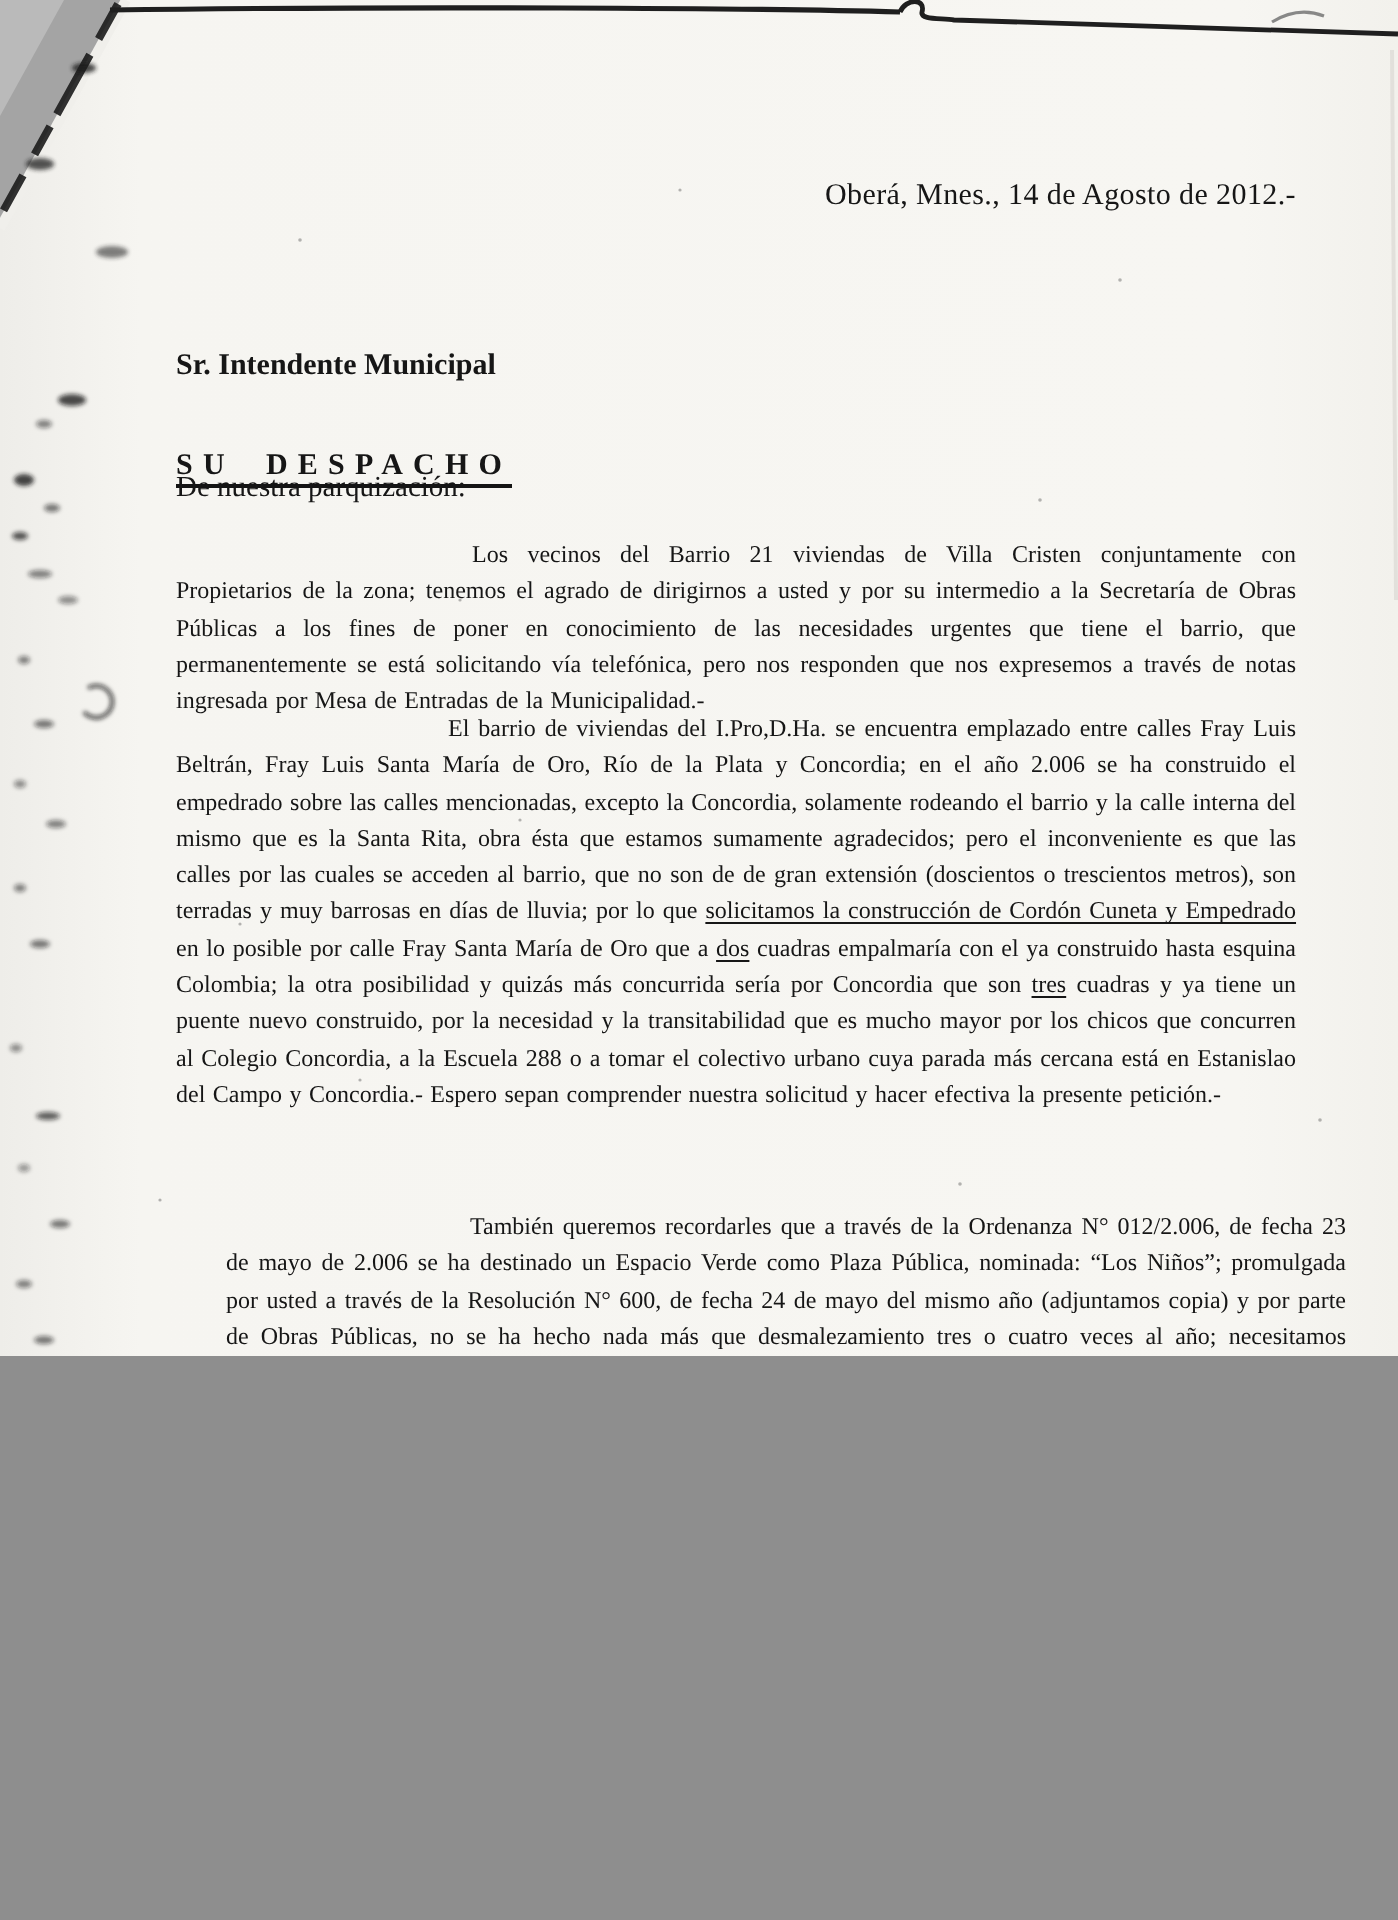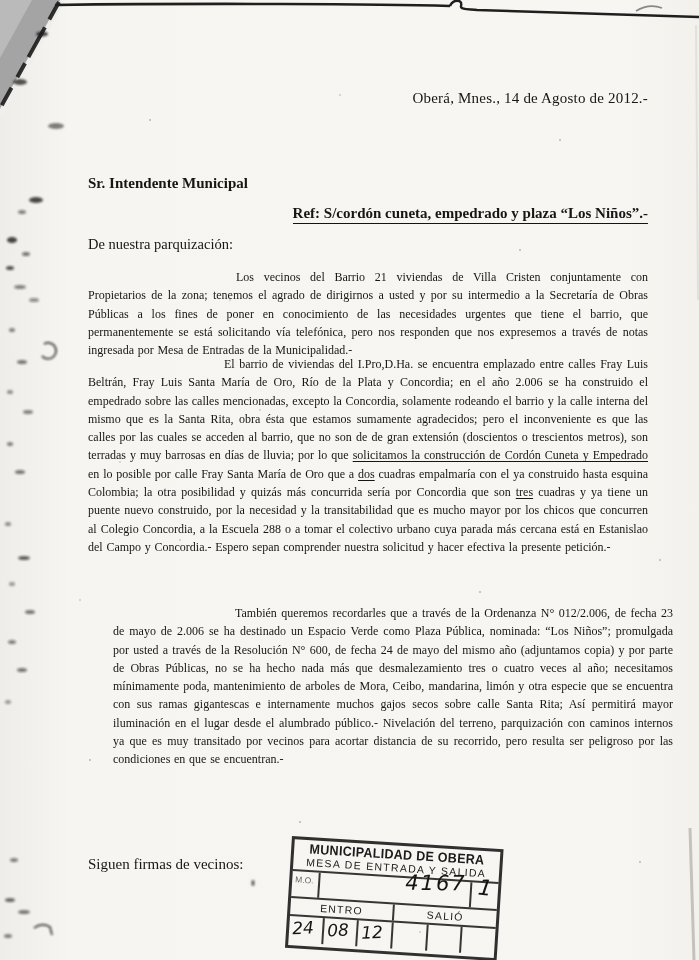--- a/index.html
+++ b/index.html
@@ -1,17 +1,17 @@
 <!DOCTYPE html>
 <html><head>
 <meta charset="utf-8">
 <style>
   html,body { margin:0; padding:0; background:#8e8e8e; }
   .page {
-    position:relative; width:699px; height:960px; overflow:hidden;
+    position:relative; width:699px; height:678px; overflow:hidden;
     background: linear-gradient(90deg, #eeede9 0px, #f6f5f1 70px, #f7f6f2 620px, #f2f1ec 699px);
     font-family:"Liberation Serif", serif;
     color:#161616;
   }
   .scan-artifacts { position:absolute; left:0; top:0; pointer-events:none; }
 
   .date-line {
     position:absolute; left:88px; top:90px; width:560px;
     text-align:right; font-size:15px; letter-spacing:.2px;
   }
@@ -66,25 +66,23 @@
 </style>
 </head>
 <body>
 
 <div class="page">
 
   <div class="date-line">Oberá, Mnes., 14 de Agosto de 2012.-</div>
 
   <div class="recipient">
     <div>Sr. Intendente Municipal</div>
+    <div><span class="despacho">SU DESPACHO</span></div>
   </div>
 
-  <div class="ref-wrap">
-    <span>Ref: S/cordón cuneta, empedrado y plaza “Los Niños”.-</span>
-  </div>
 
   <div class="salutation">De nuestra parquización:</div>
 
   <div class="para p1"><span>Los vecinos del Barrio 21 viviendas de Villa Cristen conjuntamente con Propietarios de la zona; tenemos el agrado de dirigirnos a usted y por su intermedio a la Secretaría de Obras Públicas a los fines de poner en conocimiento de las necesidades urgentes que tiene el barrio, que permanentemente se está solicitando vía telefónica, pero nos responden que nos expresemos a través de notas ingresada por Mesa de Entradas de la Municipalidad.-</span></div>
   <div class="para p2"><span>El barrio de viviendas del I.Pro,D.Ha. se encuentra emplazado entre calles Fray Luis Beltrán, Fray Luis Santa María de Oro, Río de la Plata y Concordia; en el año 2.006 se ha construido el empedrado sobre las calles mencionadas, excepto la Concordia, solamente rodeando el barrio y la calle interna del mismo que es la Santa Rita, obra ésta que estamos sumamente agradecidos; pero el inconveniente es que las calles por las cuales se acceden al barrio, que no son de de gran extensión (doscientos o trescientos metros), son terradas y muy barrosas en días de lluvia;  por lo que </span><span class="u">solicitamos la construcción de Cordón Cuneta y Empedrado</span><span> en lo posible por calle Fray Santa María de Oro que a </span><span class="u">dos</span><span> cuadras empalmaría con el ya construido hasta esquina Colombia; la otra posibilidad y quizás más concurrida sería por Concordia que son </span><span class="u">tres</span><span> cuadras y ya tiene un puente nuevo construido, por la necesidad y la transitabilidad que es mucho mayor por los chicos que concurren al Colegio Concordia,  a la Escuela 288 o a tomar el colectivo urbano cuya parada más cercana está en Estanislao del Campo y Concordia.- Espero sepan comprender nuestra solicitud y hacer efectiva la presente petición.-</span></div>
   <div class="para p3"><span>También queremos recordarles que a través de la Ordenanza N° 012/2.006, de fecha 23 de mayo de 2.006 se ha destinado un Espacio Verde como Plaza Pública, nominada: “Los Niños”; promulgada por usted a través de la Resolución N° 600, de fecha 24 de mayo del mismo año (adjuntamos copia) y por parte de Obras Públicas, no se ha hecho nada más que desmalezamiento tres o cuatro veces al año; necesitamos mínimamente poda, mantenimiento de arboles de Mora, Ceibo, mandarina, limón y otra especie que se encuentra con sus ramas gigantescas e internamente muchos gajos secos sobre calle Santa Rita; Así permitirá mayor iluminación en el lugar desde el alumbrado público.- Nivelación del terreno, parquización con caminos internos ya que es muy transitado por vecinos para acortar distancia de su recorrido, pero resulta ser peligroso por las condiciones en que se encuentran.-</span></div>
 
   <div class="footer-note">Siguen firmas de vecinos:</div>
 
   <div class="stamp">

